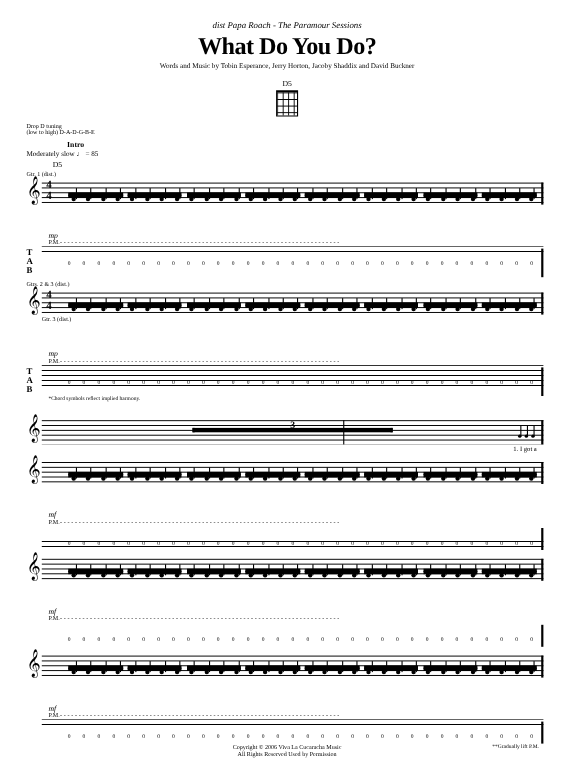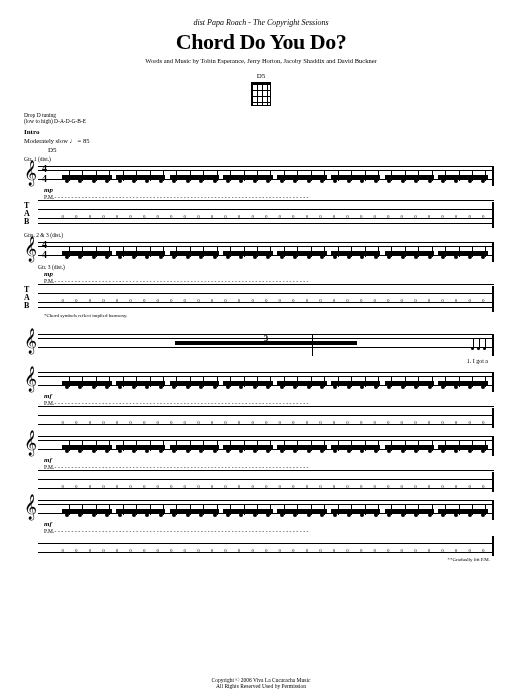--- a/index.html
+++ b/index.html
@@ -25,21 +25,21 @@
     margin: 2px auto 0 auto;
     position: relative;
     background-image:
       linear-gradient(#000 1px, transparent 1px),
       linear-gradient(90deg, #000 1px, transparent 1px);
     background-size: 5px 6px;
     border-top: 2px solid #000;
   }
   .tuning { font-size: 5.5px; margin-top: 6px; line-height: 1.1; }
   .intro-block { margin-top: 4px; }
-  .intro-label { font-size: 7px; font-weight: bold; }
+  .intro-label { font-size: 7px; font-weight: bold; margin-left: 37px; }
   .tempo { font-size: 6.5px; margin-top: 1px; }
   .chord-mark { font-size: 7px; margin-top: 2px; margin-left: 24px; }
   .part-label { font-size: 5.5px; margin-top: 2px; }
 
   .system { margin-top: 2px; }
   .staff {
     height: 22px;
     position: relative;
     background-image: repeating-linear-gradient(
       to bottom, #000 0, #000 0.6px, transparent 0.6px, transparent 4.4px
@@ -72,21 +72,21 @@
     box-shadow: 0 2px 0 #000;
   }
   .note {
     width: 4px; height: 4px; background: #000; border-radius: 50%;
     position: relative; top: 6px;
   }
   .note::after {
     content: ''; position: absolute; right: -1px; bottom: 2px;
     width: 0.8px; height: 10px; background: #000;
   }
-  .dyn { font-size: 7px; font-style: italic; font-weight: bold; margin-left: 20px; }
+  .dyn { font-size: 7px; font-style: italic; font-weight: normal; margin-left: 20px; margin-top: 24px; }
   .pm-line { font-size: 5.5px; margin-left: 20px; letter-spacing: 0.1px; white-space: nowrap; overflow: hidden; }
 
   .tab {
     height: 28px; position: relative;
     background-image: repeating-linear-gradient(
       to bottom, #000 0, #000 0.5px, transparent 0.5px, transparent 4.6px
     );
     margin-left: 14px; margin-right: 4px;
   }
   .tab-label {
@@ -137,23 +137,23 @@
     text-align: center; font-size: 5.5px; line-height: 1.2;
   }
   .grad-note { font-size: 5px; text-align: right; margin-right: 8px; margin-top: 1px; }
 </style>
 </head>
 <body>
 
 <div class="header">
   <div class="source-line">
     <span>dist Papa Roach -</span>
-    <span class="artist">The Copyright Sessions</span>
-  </div>
-  <div class="title">Chord Do You Do?</div>
+    <span class="artist">The Paramour Sessions</span>
+  </div>
+  <div class="title">What Do You Do?</div>
   <div class="credits">Words and Music by Tobin Esperance, Jerry Horton, Jacoby Shaddix and David Buckner</div>
   <div class="chord-name">D5</div>
   <div class="chord-diagram"></div>
 </div>
 
 <div class="tuning">
   <div>Drop D tuning</div>
   <div>(low to high) D-A-D-G-B-E</div>
 </div>
 

